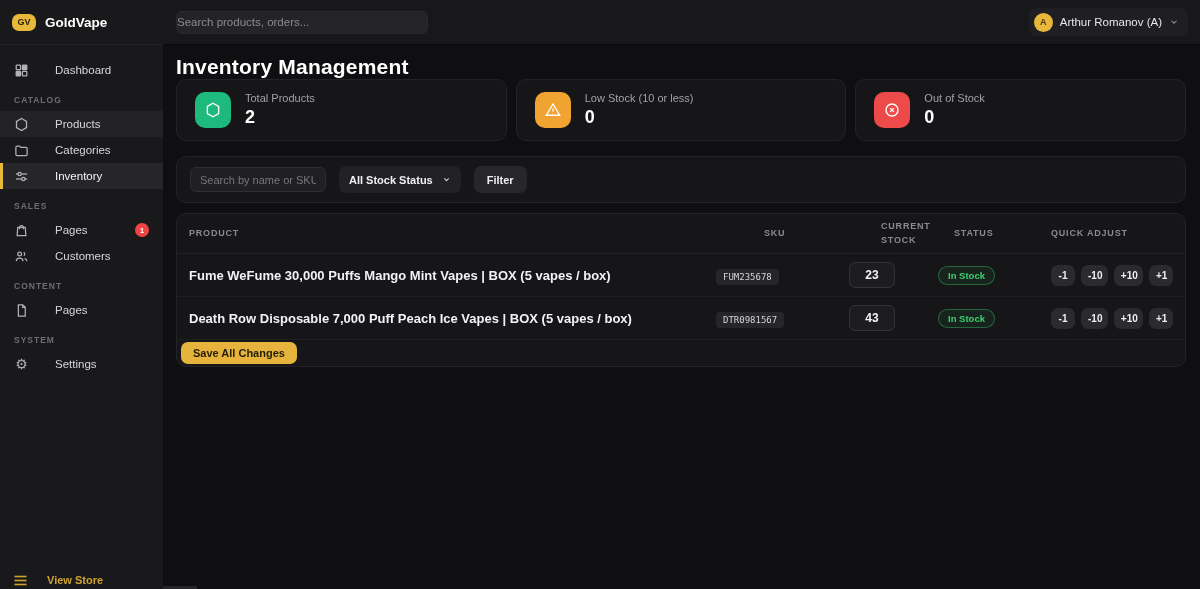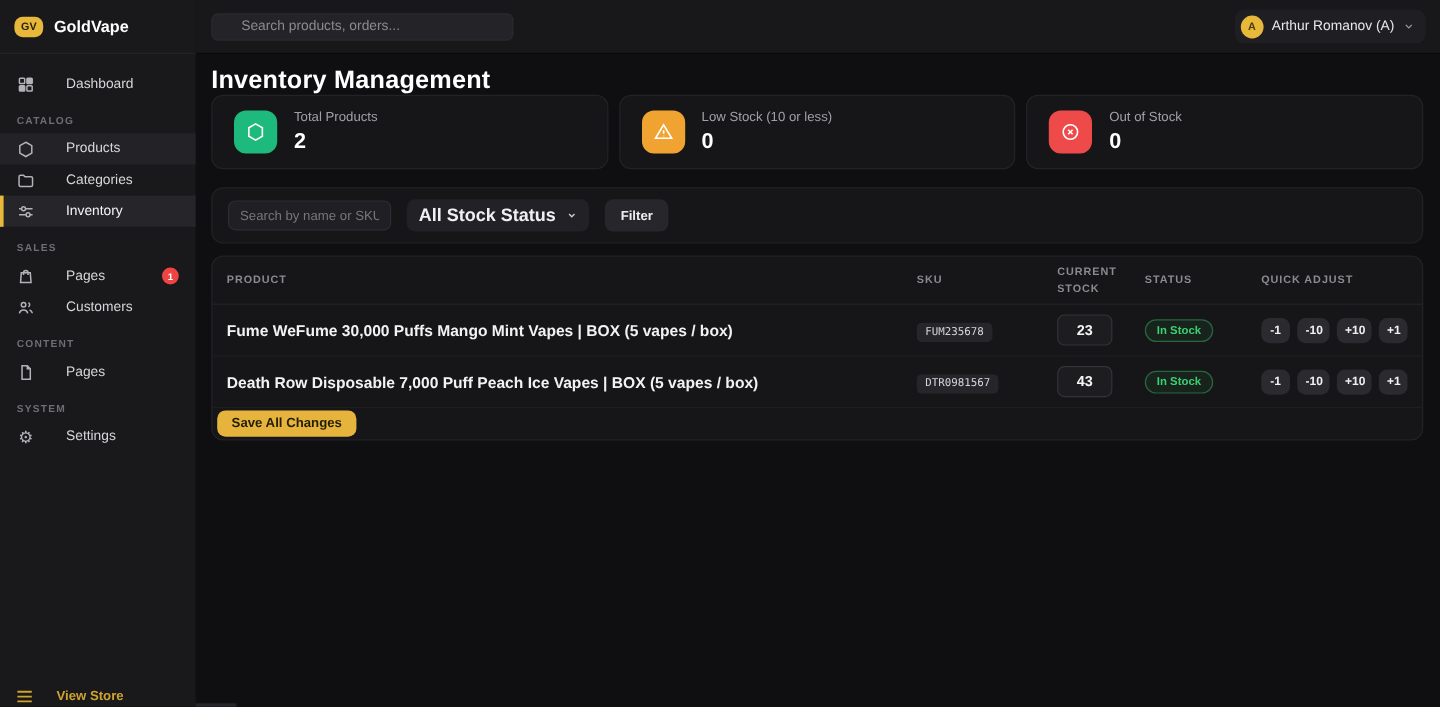--- a/index.html
+++ b/index.html
@@ -24,21 +24,21 @@
                font-size:8px; font-weight:bold; display:flex; align-items:center; justify-content:center; padding:0 4px; }
   .gear-glyph { font-size:14px; line-height:1; color:#b2b2b8; }
   .sidebar-footer { display:flex; align-items:center; gap:20px; padding:0 14px 3px 14px;margin-top:33px; }
   .sidebar-footer .vs-label { color:#cfa32e; font-size:11px; font-weight:bold; cursor:pointer; }
   .bottom-sliver { position:absolute; left:163px; bottom:0; width:34px; height:3px; background:#26262a; }
 
   
   .main { flex:1; display:flex; flex-direction:column; background:#0f0f11; }
   .topbar { height:45px; background:#18181a; border-bottom:1px solid #0a0a0b; display:flex; align-items:center; padding:0 12px 0 13px; }
   .topbar-search { width:252px; height:23px; background:#242428; border:1px solid #2a2a2e; border-radius:6px;
-                   color:#ddd; font-size:11.5px; padding:0 24px; font-family:"Liberation Sans", sans-serif; }
+                   color:#ddd; font-size:11.5px; padding:0 0; font-family:"Liberation Sans", sans-serif; }
   .topbar-search::placeholder { color:#8a8a90; }
   .user-chip { margin-left:auto; display:flex; align-items:center; gap:7px; background:#1f1f23; border-radius:8px;
                height:28px; padding:0 9px 0 5px; cursor:pointer; }
   .avatar { width:19px; height:19px; border-radius:50%; background:#e8b83a; color:#4a3a08; font-size:9px; font-weight:bold;
             display:flex; align-items:center; justify-content:center; }
   .user-name { color:#e8e8ea; font-size:11.5px; }
   .chev { color:#9a9aa0; display:flex; }
 
   .content { padding:10px 14px 0 13px; }
   .page-title { color:#fff; font-size:21px; font-weight:bold; letter-spacing:0.2px; }
@@ -53,33 +53,33 @@
   .stat-icon.orange { background:#f0a330; }
   .stat-icon.red { background:#ef4a4a; }
   .stat-label { color:#a0a0a6; font-size:11px; margin-bottom:3px; }
   .stat-value { color:#fff; font-size:18px; font-weight:bold; }
 
   .filter-card { height:47px; display:flex; align-items:center; gap:13px; padding:0 13px; margin-bottom:10px; }
   .filter-search { width:136px; height:25px; background:#202024; border:1px solid #2d2d32; border-radius:6px;
                    color:#ddd; font-size:11px; padding:0 9px; font-family:"Liberation Sans", sans-serif; }
   .filter-search::placeholder { color:#76767c; }
   .stock-select { height:27px; background:#222226; border-radius:7px; display:flex; align-items:center; gap:9px;
-                  padding:0 10px; color:#f0f0f2; font-size:15px; font-weight:bold; cursor:pointer; }
+                  padding:0 10px; color:#f0f0f2; font-size:11px; font-weight:bold; cursor:pointer; }
   .filter-btn { height:27px; background:#27272b; border:none; border-radius:7px; padding:0 13px; color:#eee;
                 font-size:11px; font-weight:bold; cursor:pointer; font-family:"Liberation Sans", sans-serif; }
 
   .table-card { overflow:hidden; }
   .t-head { display:flex; align-items:center; min-height:40px; padding:0 12px; border-bottom:1px solid #232327; }
   .t-head .th { color:#8a8a90; font-size:9px; font-weight:bold; letter-spacing:0.8px; line-height:1.45; }
   .col-product { flex:1; }
   .col-sku { width:117px; }
   .col-stock { width:73px; }
   .col-status { width:97px; }
   .col-adjust { width:122px; }
-  .t-row { display:flex; align-items:center; height:43px; padding:0 12px; border-bottom:1px solid #1e1e22; }
+  .t-row { display:flex; align-items:center; height:43px; padding:0 12px; border-bottom:1px solid #1e1e22;gap:16px; }
   .p-name { color:#f2f2f4; font-size:13px; font-weight:bold; }
   .sku-chip { display:inline-block; background:#26262a; color:#d4d4d8; border-radius:4px; padding:3px 7px;
               font-family:"DejaVu Sans Mono", monospace; font-size:9px; }
   .stock-input { width:46px; height:26px; background:#1d1d20; border:1px solid #333338; border-radius:6px;
                  color:#f4f4f6; font-size:12px; font-weight:bold; text-align:center; font-family:"Liberation Sans", sans-serif; }
   .status-pill { display:inline-block; border:1px solid rgba(58,208,110,0.4); background:rgba(58,208,110,0.07);
                  color:#3ad06e; font-size:9.5px; font-weight:bold; border-radius:999px; padding:3px 9px; }
   .adjust-group { display:flex; gap:6px; }
   .adj-btn { background:#2a2a2f; border:none; border-radius:7px; color:#f0f0f2; font-size:10px; font-weight:bold;
              padding:5px 7px; min-width:24px; cursor:pointer; font-family:"Liberation Sans", sans-serif; }

